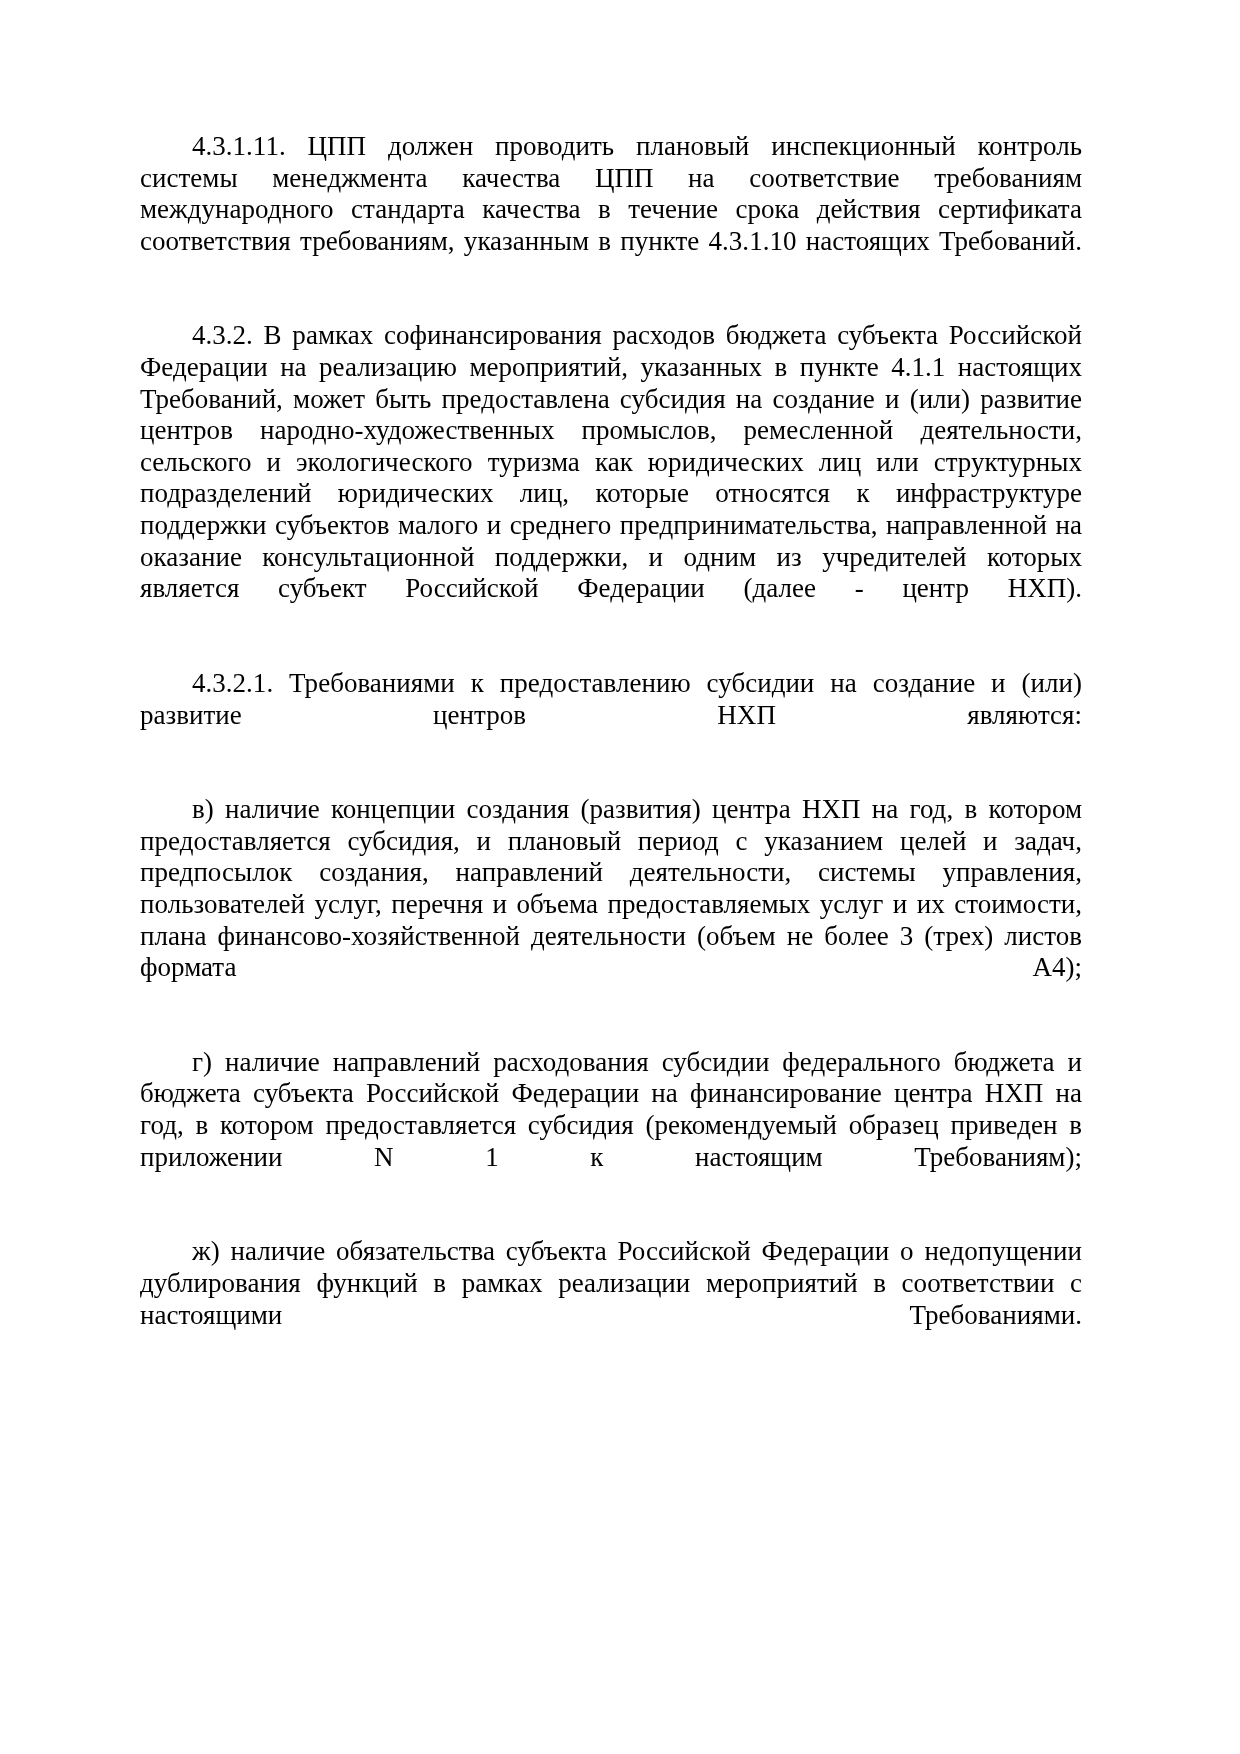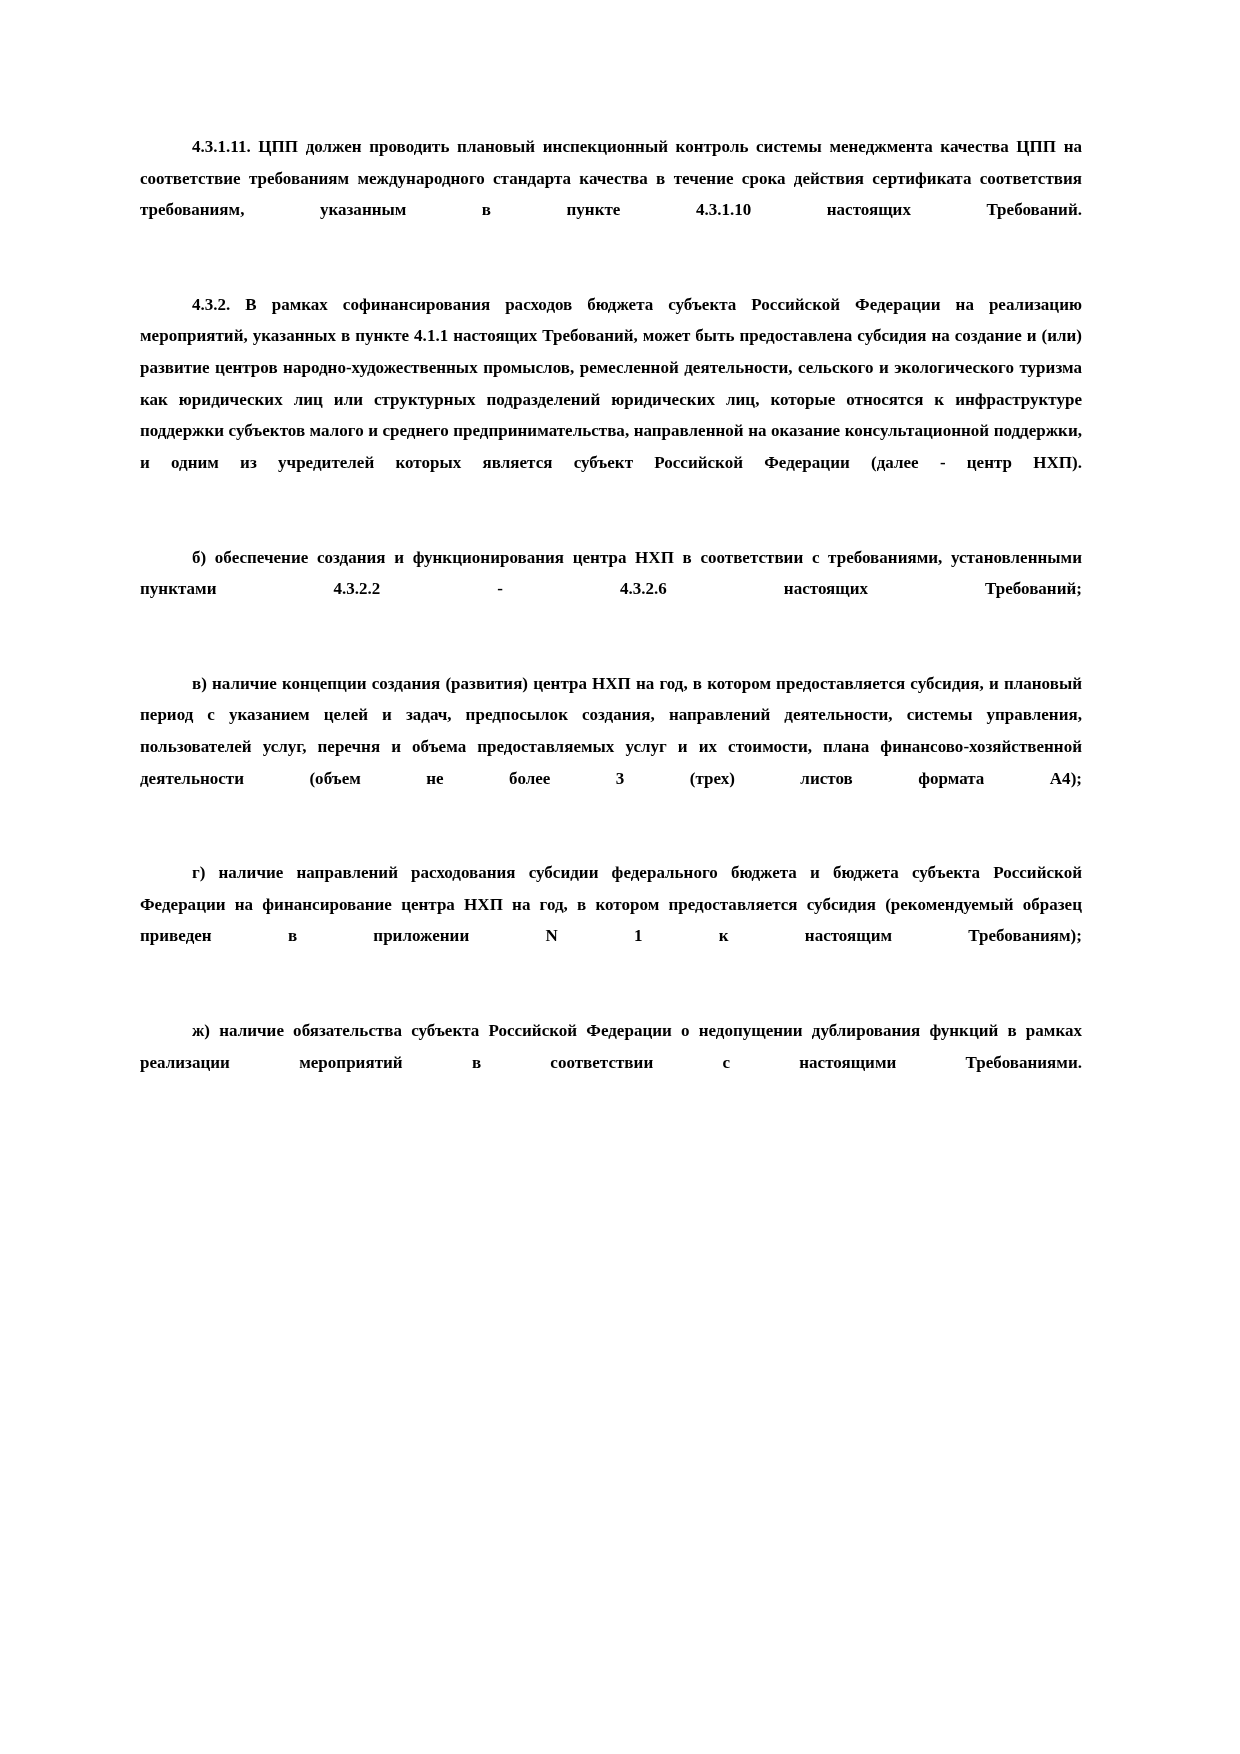--- a/index.html
+++ b/index.html
@@ -25,26 +25,25 @@
     background: #ffffff;
   }
   .doc-body {
     width: 958px;
   }
   p.para {
     margin: 0 16px 0 0;
     text-align: justify;
     text-justify: inter-word;
     text-indent: 52px;
-    font-size: 17px;
+    font-size: 27px;
     line-height: 31.6px;
     letter-spacing: 0.02px;
     word-spacing: 0.2px;
     hyphens: none;
-    font-weight: bold;
   }
   p.para + p.para {
     margin-top: 31.5px;
   }
   
   p.para::after {
     content: "";
     display: inline-block;
     width: 100%;
   }
@@ -52,23 +51,23 @@
 </head>
 <body>
 
 <div class="page">
   <div class="doc-body">
 
     <p class="para">4.3.1.11. ЦПП должен проводить плановый инспекционный контроль системы менеджмента качества ЦПП на соответствие требованиям международного стандарта качества в течение срока действия сертификата соответствия требованиям, указанным в пункте 4.3.1.10 настоящих Требований.</p>
 
     <p class="para">4.3.2. В рамках софинансирования расходов бюджета субъекта Российской Федерации на реализацию мероприятий, указанных в пункте 4.1.1 настоящих Требований, может быть предоставлена субсидия на создание и (или) развитие центров народно-художественных промыслов, ремесленной деятельности, сельского и экологического туризма как юридических лиц или структурных подразделений юридических лиц, которые относятся к инфраструктуре поддержки субъектов малого и среднего предпринимательства, направленной на оказание консультационной поддержки, и одним из учредителей которых является субъект Российской Федерации (далее - центр НХП).</p>
 
+    <p class="para">4.3.2.1. Требованиями к предоставлению субсидии на создание и (или) развитие центров НХП являются:</p>
 
 
-    <p class="para">б) обеспечение создания и функционирования центра НХП в соответствии с требованиями, установленными пунктами 4.3.2.2 - 4.3.2.6 настоящих Требований;</p>
 
     <p class="para">в) наличие концепции создания (развития) центра НХП на год, в котором предоставляется субсидия, и плановый период с указанием целей и задач, предпосылок создания, направлений деятельности, системы управления, пользователей услуг, перечня и объема предоставляемых услуг и их стоимости, плана финансово-хозяйственной деятельности (объем не более 3 (трех) листов формата А4);</p>
 
     <p class="para">г) наличие направлений расходования субсидии федерального бюджета и бюджета субъекта Российской Федерации на финансирование центра НХП на год, в котором предоставляется субсидия (рекомендуемый образец приведен в приложении N 1 к настоящим Требованиям);</p>
 
 
 
     <p class="para">ж) наличие обязательства субъекта Российской Федерации о недопущении дублирования функций в рамках реализации мероприятий в соответствии с настоящими Требованиями.</p>
 
   </div>

